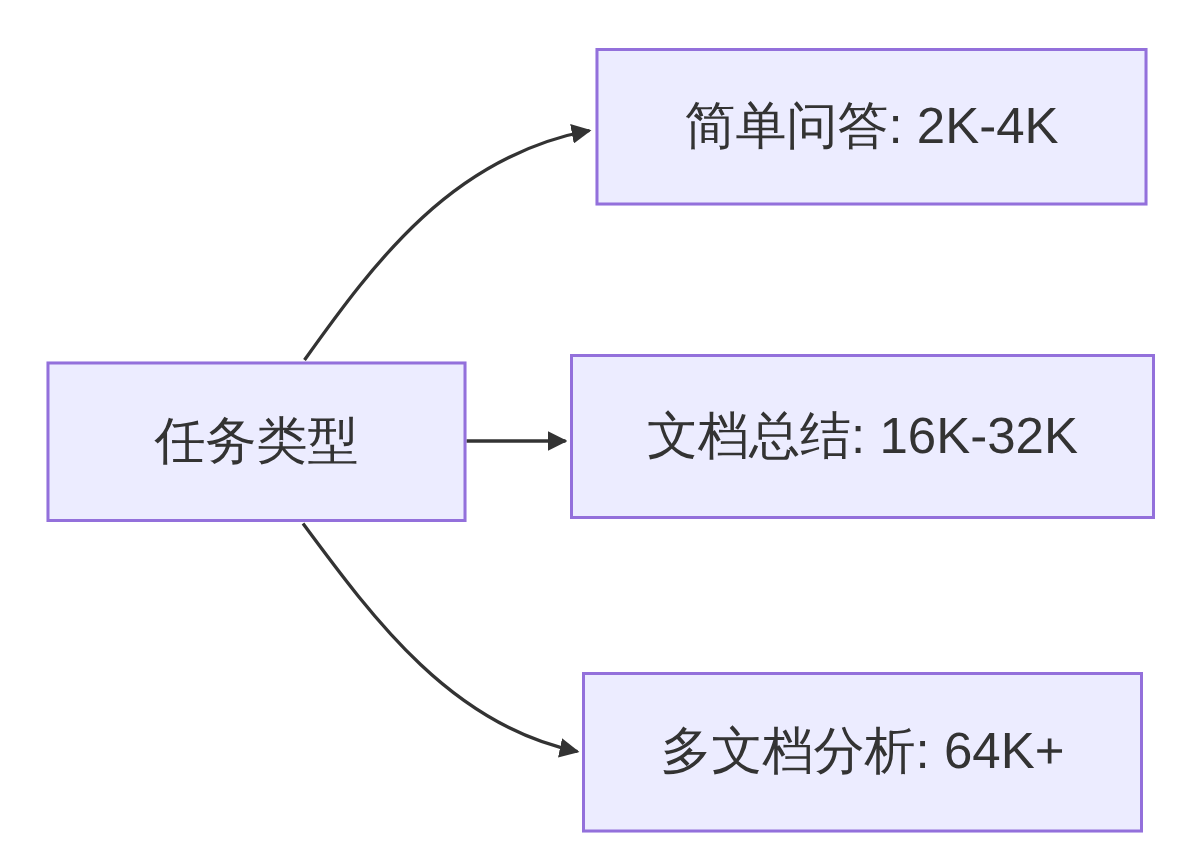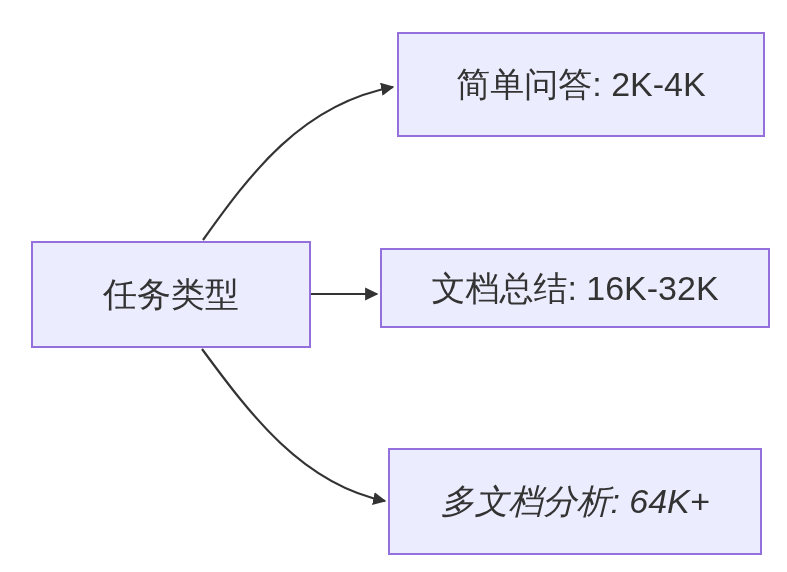--- a/index.html
+++ b/index.html
@@ -42,22 +42,22 @@
     align-items: center;
     justify-content: center;
     color: var(--text, #333333);
     font-size: 34px;
     line-height: 1.2;
     white-space: nowrap;
     text-align: center;
   }
   .n-root { left: 31px;  top: 241px; width: 280px; height: 107px; }
   .n-a    { left: 397px; top: 32px;  width: 368px; height: 105px; }
-  .n-b    { left: 380px; top: 248px; width: 390px; height: 80px; }
-  .n-c    { left: 388px; top: 448px; width: 374px; height: 107px; font-style: italic; }
+  .n-b    { left: 380px; top: 236px; width: 390px; height: 110px; }
+  .n-c    { left: 388px; top: 448px; width: 374px; height: 107px; }
 </style>
 </head>
 <body>
 
 <div class="canvas">
 
   <svg class="edges" viewBox="0 0 787 572" xmlns="http://www.w3.org/2000/svg">
     <defs>
       <marker id="arrowhead" viewBox="0 0 10 10" refX="9" refY="5" markerWidth="6" markerHeight="6" orient="auto">
         <path class="arrowhead-shape" d="M 0 0 L 10 5 L 0 10 z"></path>

